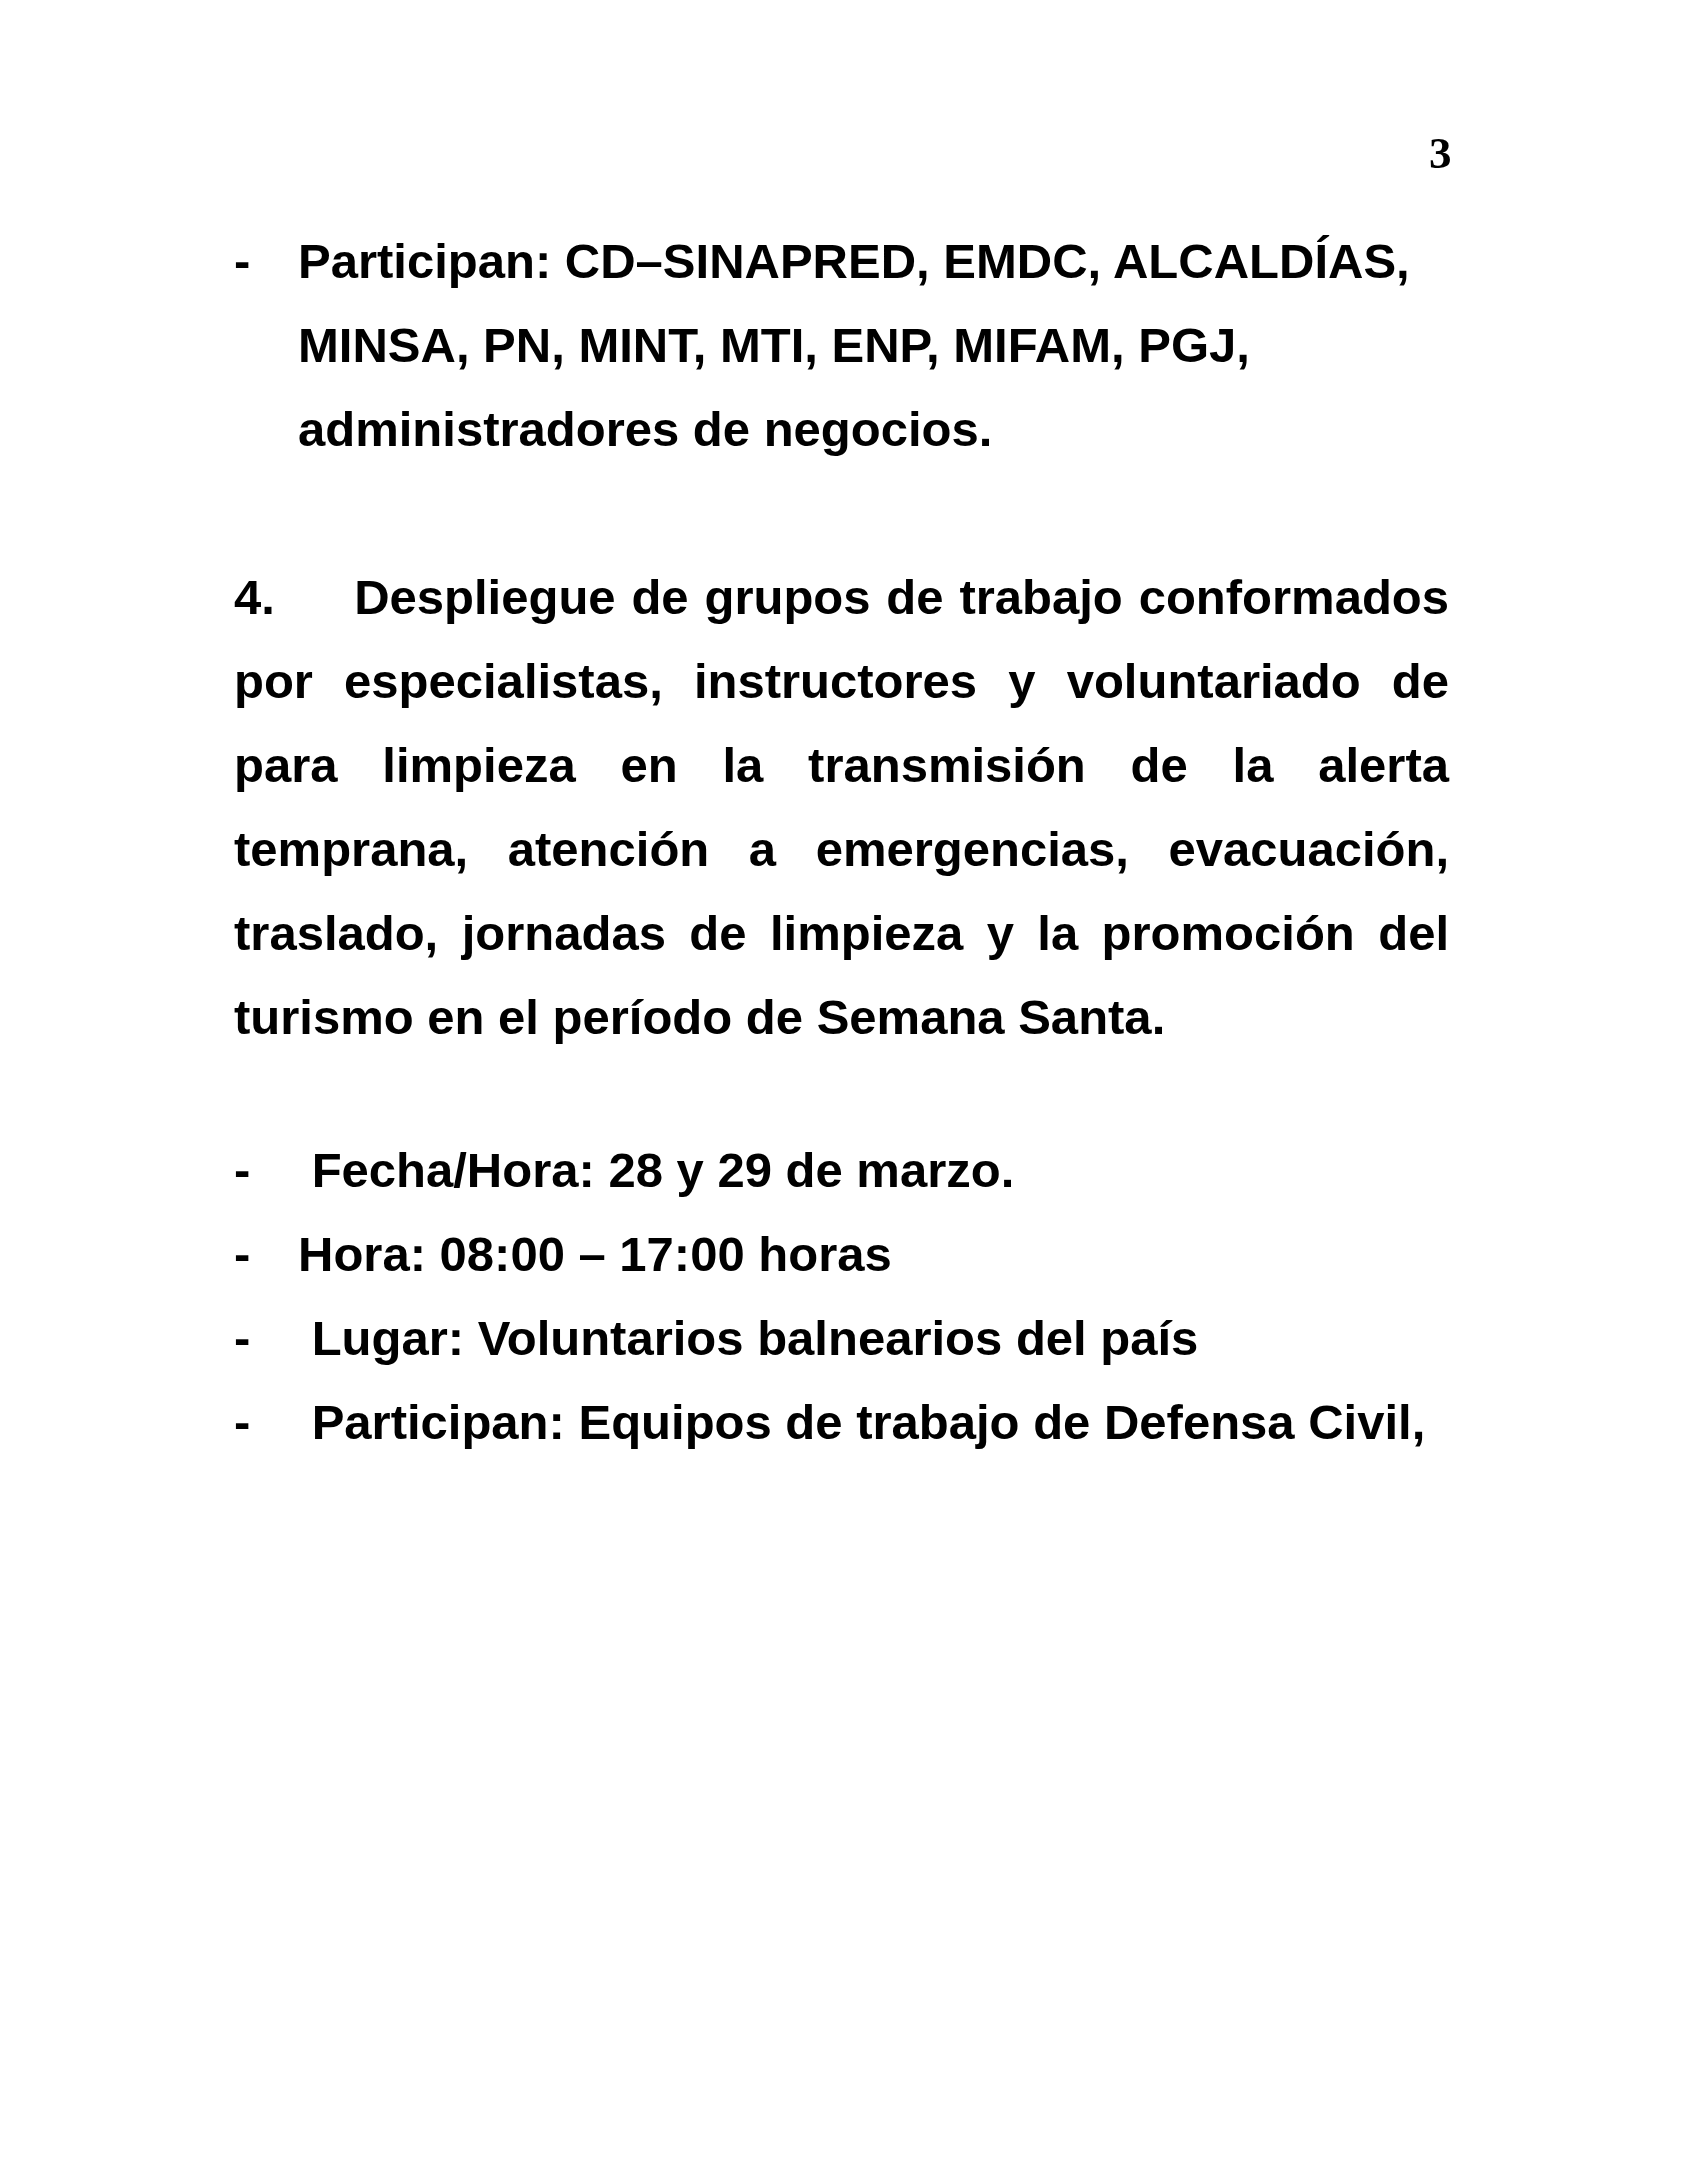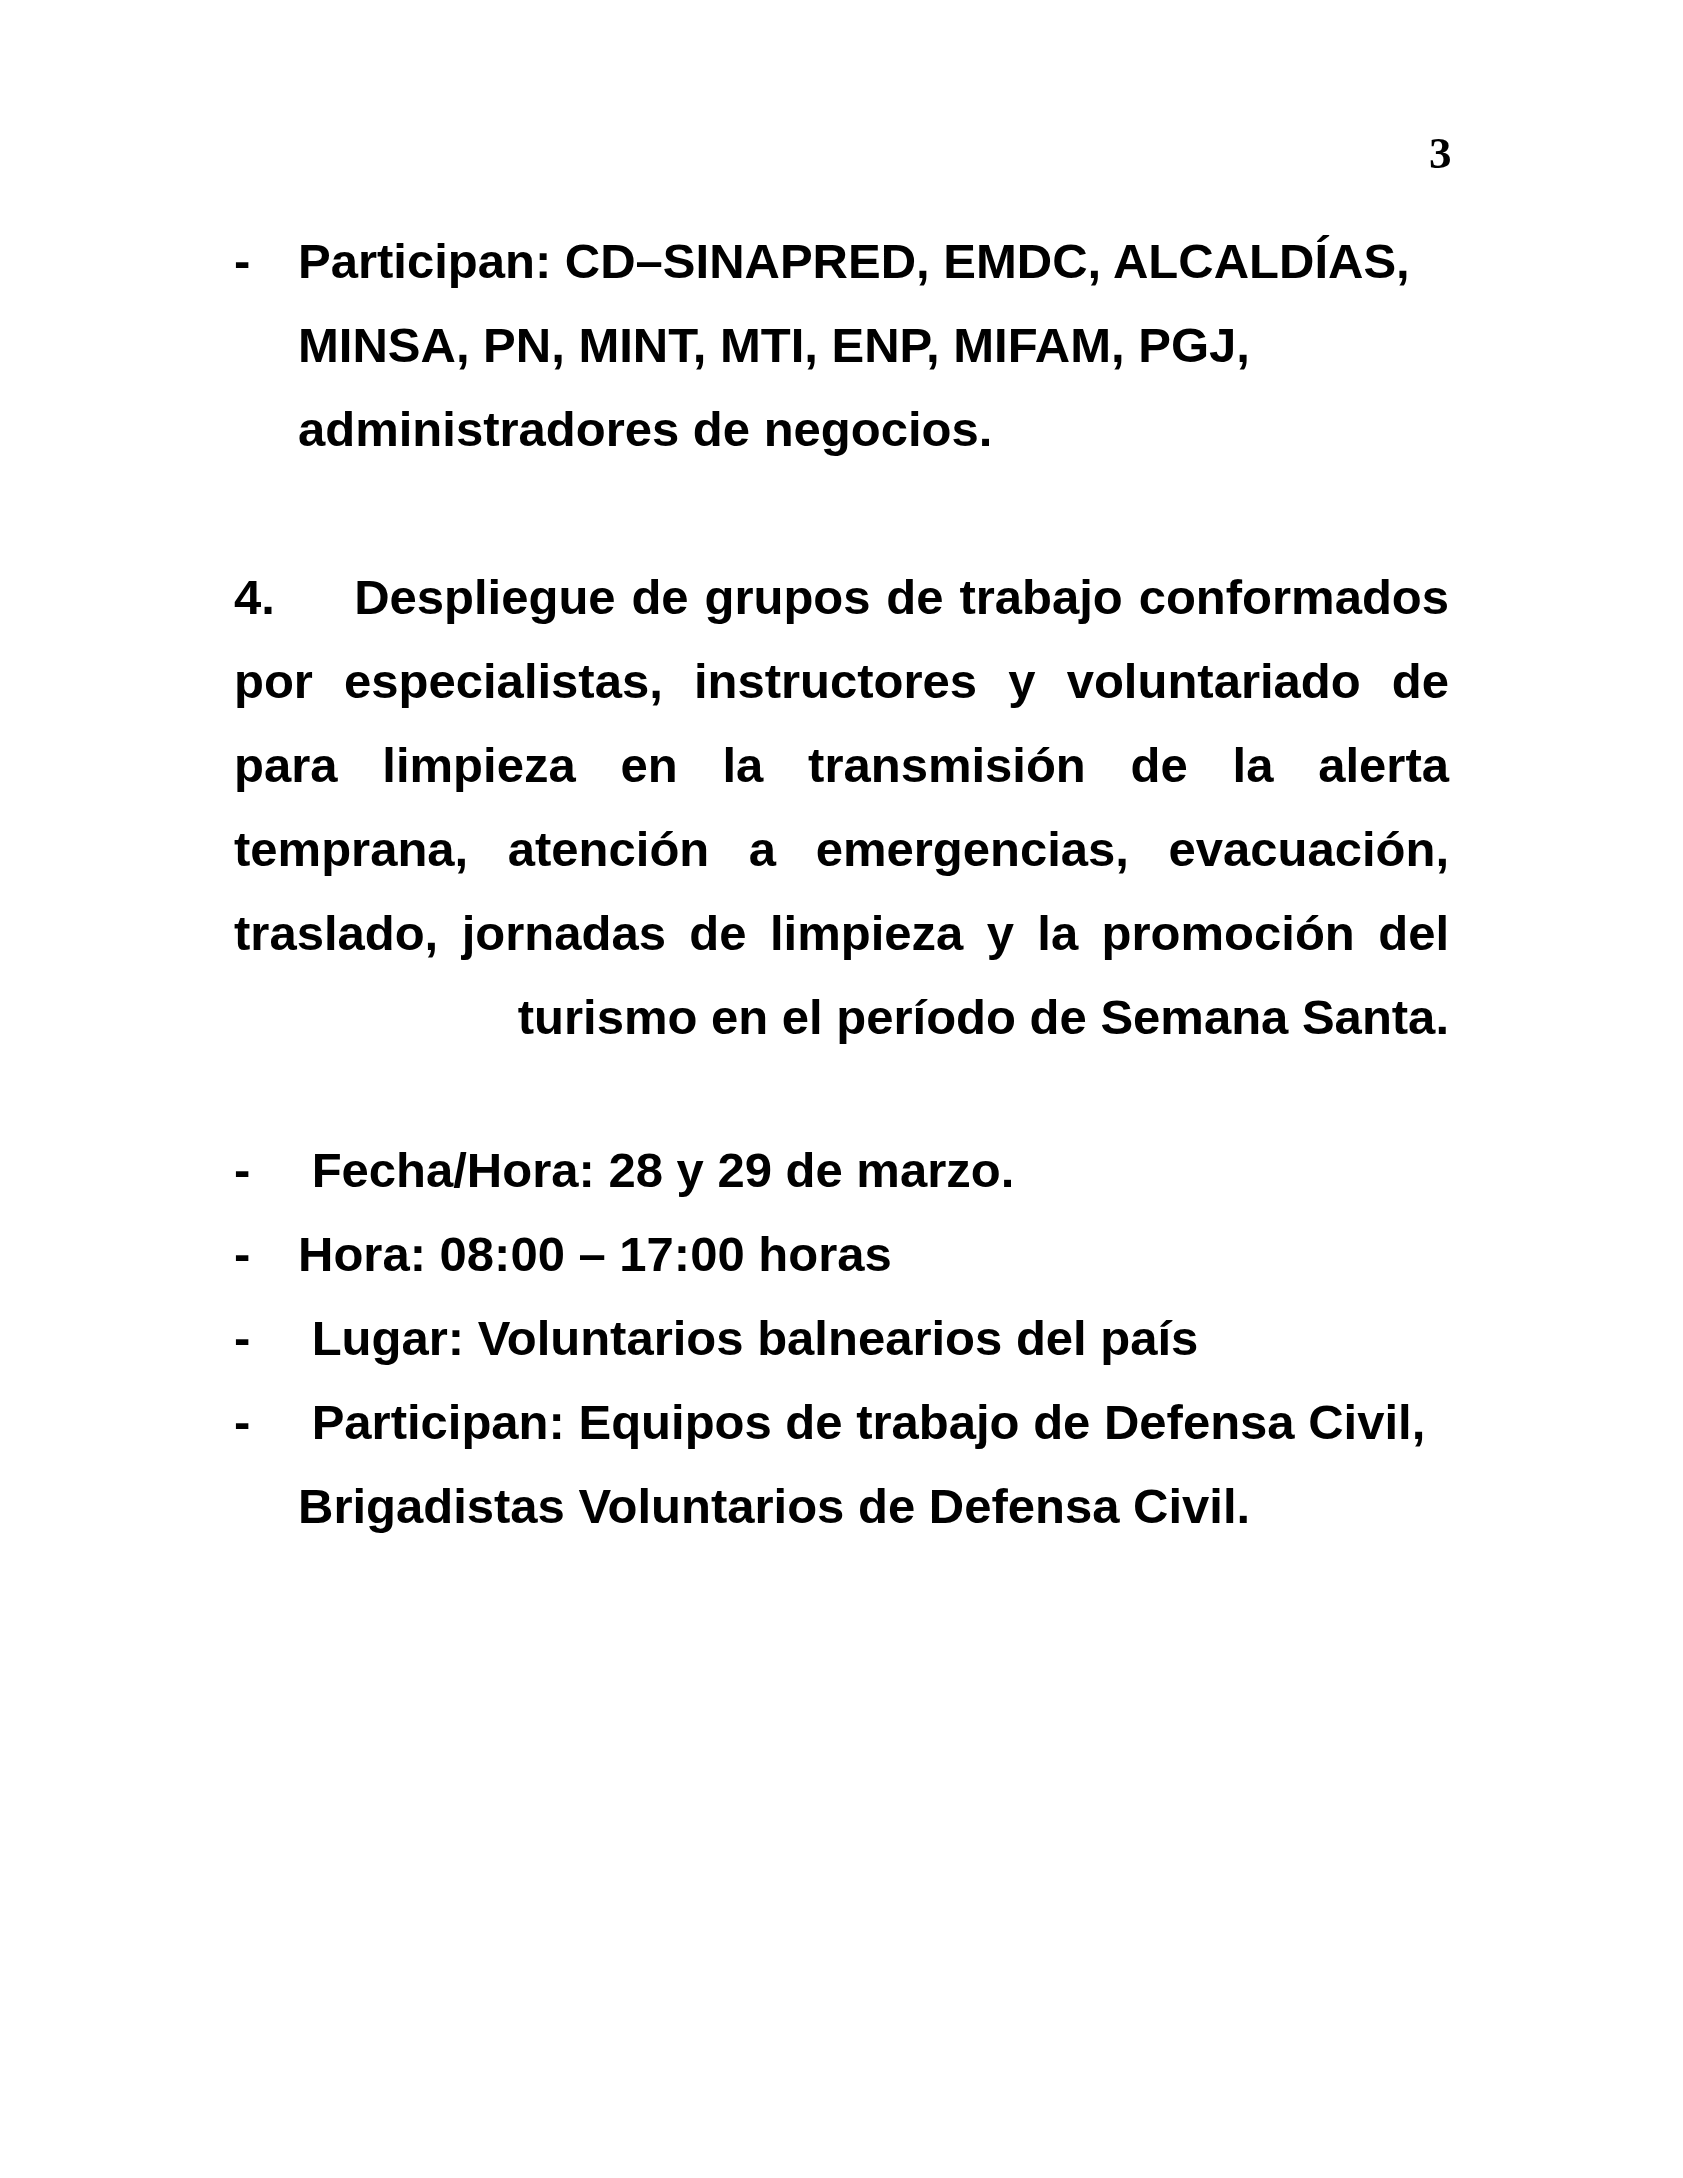--- a/index.html
+++ b/index.html
@@ -53,21 +53,21 @@
     white-space: pre-wrap;
   }
   .para {
     margin-top: 84px;
   }
   .para .jline {
     text-align: justify;
     text-align-last: justify;
   }
   .para .lline {
-    text-align: right;
+    text-align: left;
   }
   .detail-list {
     margin-top: 69px;
   }
 </style>
 </head>
 <body>
 
 <div class="page">
 
@@ -104,20 +104,19 @@
       </div>
 
       <div class="hang">
         <span class="dash">-</span>
         <div class="line"> Lugar: Voluntarios balnearios del país</div>
       </div>
 
       <div class="hang">
         <span class="dash">-</span>
         <div class="line"> Participan: Equipos de trabajo de Defensa Civil,</div>
-        <div class="line">Brigadistas Voluntarios de Defensa Civil.</div>
       </div>
 
     </div>
 
   </div>
 </div>
 
 
 </body></html>

